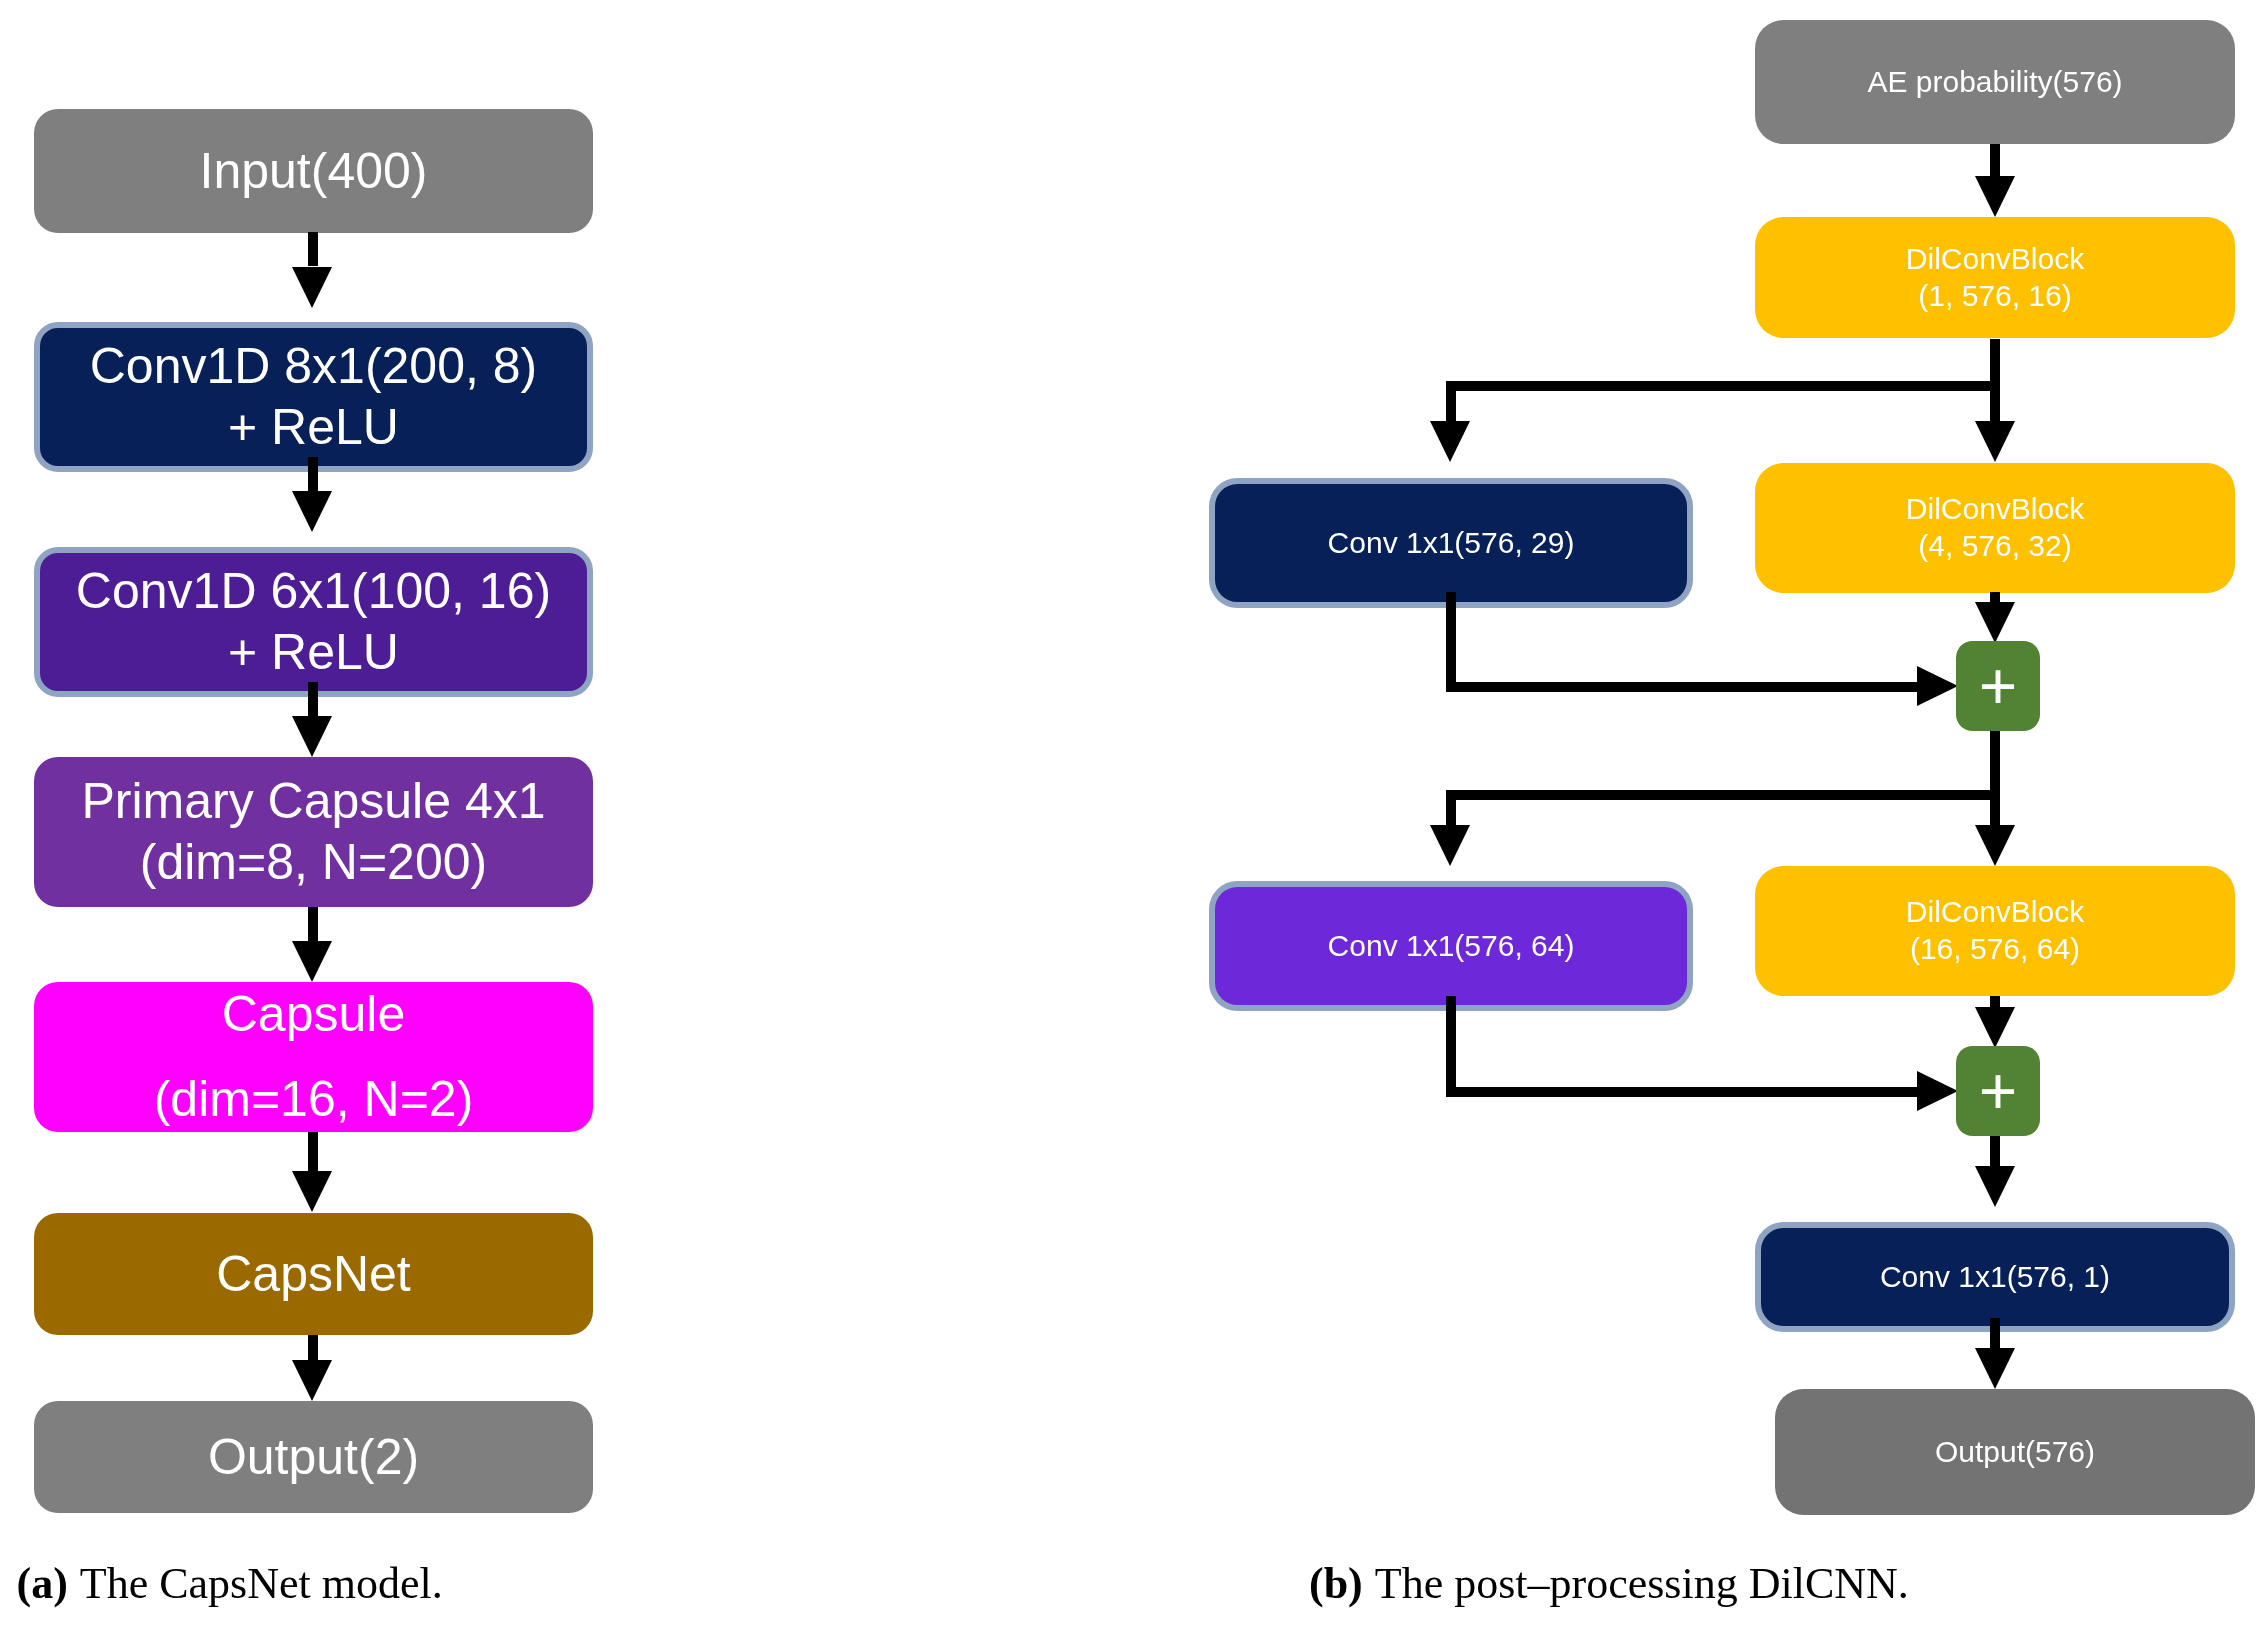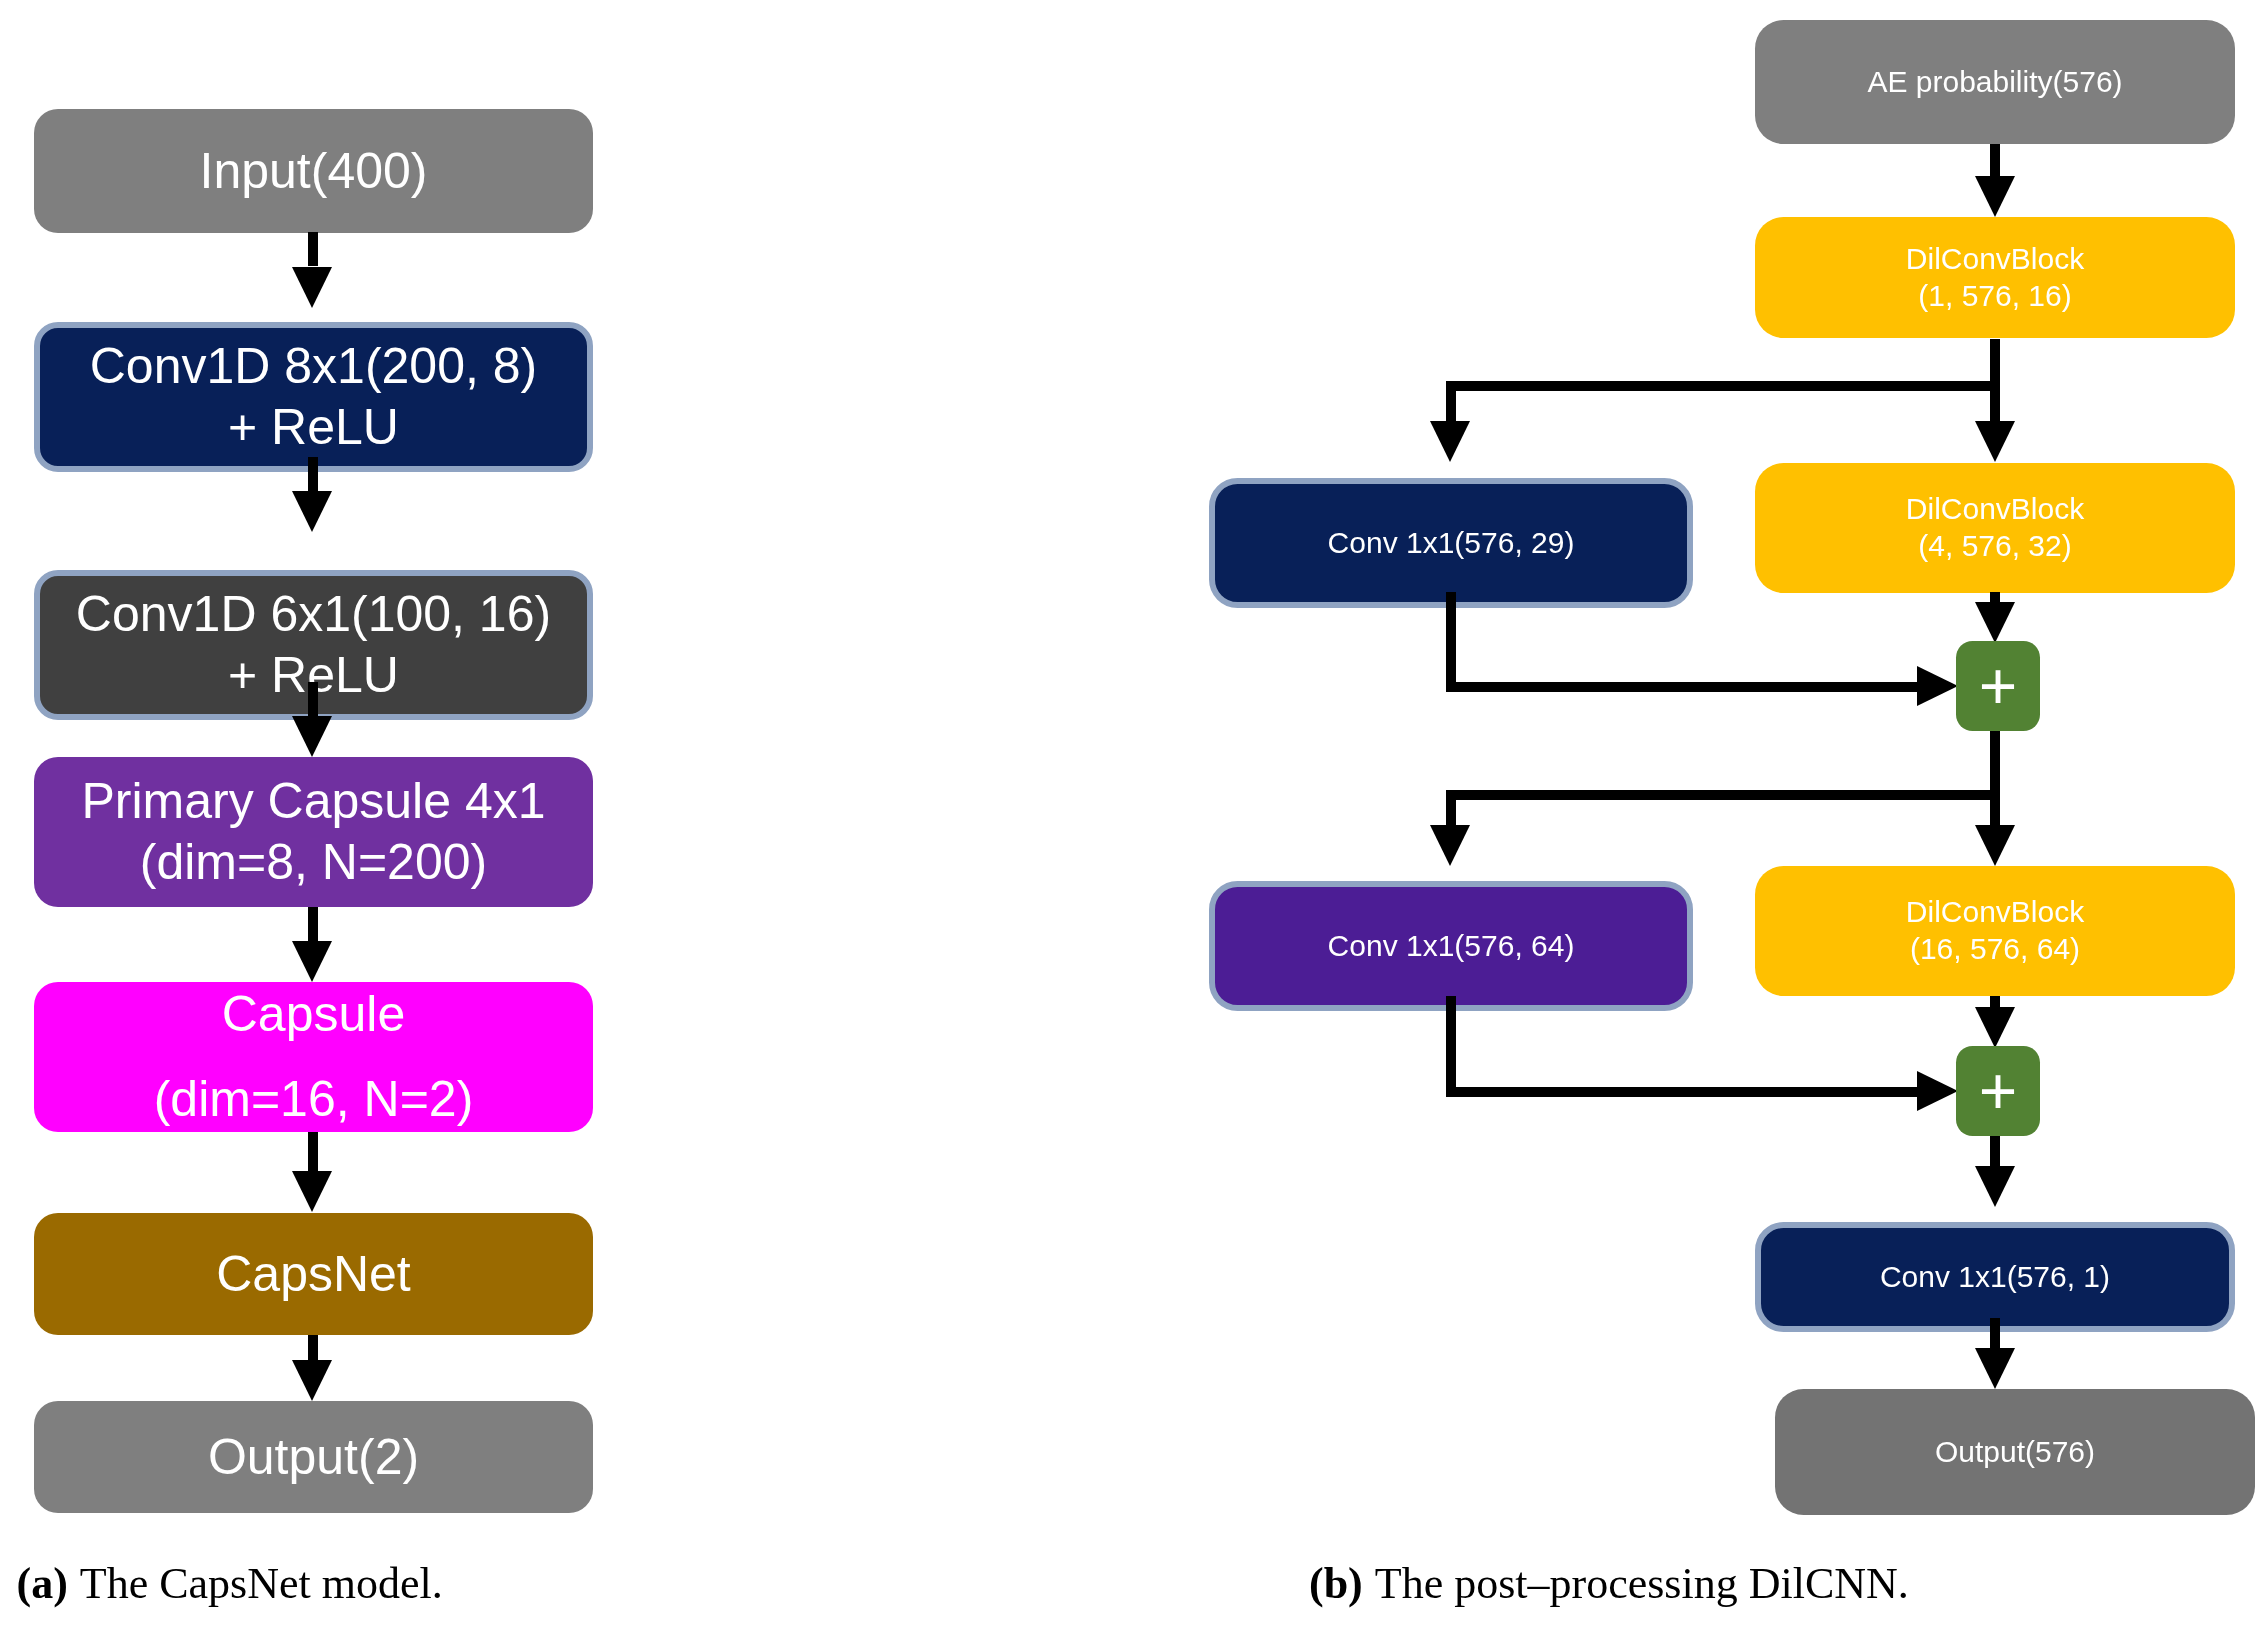--- a/index.html
+++ b/index.html
@@ -59,21 +59,21 @@
   <div class="ah-down" style="left:292px;top:267px;"></div>
 
   <div class="box a-box navy" style="top: 307px; height: 150px; background-color: rgb(8, 32, 88);">
     <span>Conv1D 8x1(200, 8)</span>
     <span>+ ReLU</span>
   </div>
 
   <div class="vline" style="left:308px;top:457px;height:34px;"></div>
   <div class="ah-down" style="left:292px;top:491px;"></div>
 
-  <div class="box a-box navy" style="top: 555px; height: 150px; background-color: #404040;">
+  <div class="box a-box navy" style="top: 532px; height: 150px; background-color: #4c1d95;">
     <span>Conv1D 6x1(100, 16)</span>
     <span>+ ReLU</span>
   </div>
 
   <div class="vline" style="left:308px;top:682px;height:34px;"></div>
   <div class="ah-down" style="left:292px;top:716px;"></div>
 
   <div class="box a-box" style="top: 757px; height: 150px; background-color: rgb(112, 48, 160);">
     <span>Primary Capsule 4x1</span>
     <span>(dim=8, N=200)</span>
@@ -141,21 +141,21 @@
   <div class="plus-box" style="left: 1956px; top: 641px; width: 84px; height: 90px; background-color: rgb(82, 130, 51);">
     <span>+</span>
   </div>
 
   <div class="vline" style="left:1990px;top:731px;height:94px;"></div>
   <div class="hline" style="left:1446px;top:790px;width:554px;"></div>
   <div class="vline" style="left:1446px;top:800px;height:25px;"></div>
   <div class="ah-down" style="left:1430px;top:825px;"></div>
   <div class="ah-down" style="left:1975px;top:825px;"></div>
 
-  <div class="box b-box navy big-radius" style="left: 1209px; top: 866px; width: 484px; height: 130px; background-color: #4c1d95;">
+  <div class="box b-box navy big-radius" style="left: 1209px; top: 866px; width: 484px; height: 130px; background-color: #6d28d9;">
     <span>Conv 1x1(576, 64)</span>
   </div>
   <div class="box b-box big-radius" style="left: 1755px; top: 866px; width: 480px; height: 130px; background-color: rgb(255, 192, 0);">
     <span>DilConvBlock</span>
     <span>(16, 576, 64)</span>
   </div>
 
   <div class="vline" style="left:1446px;top:996px;height:100px;"></div>
   <div class="hline" style="left:1446px;top:1087px;width:471px;"></div>
   <div class="ah-right" style="left:1917px;top:1071px;"></div>

